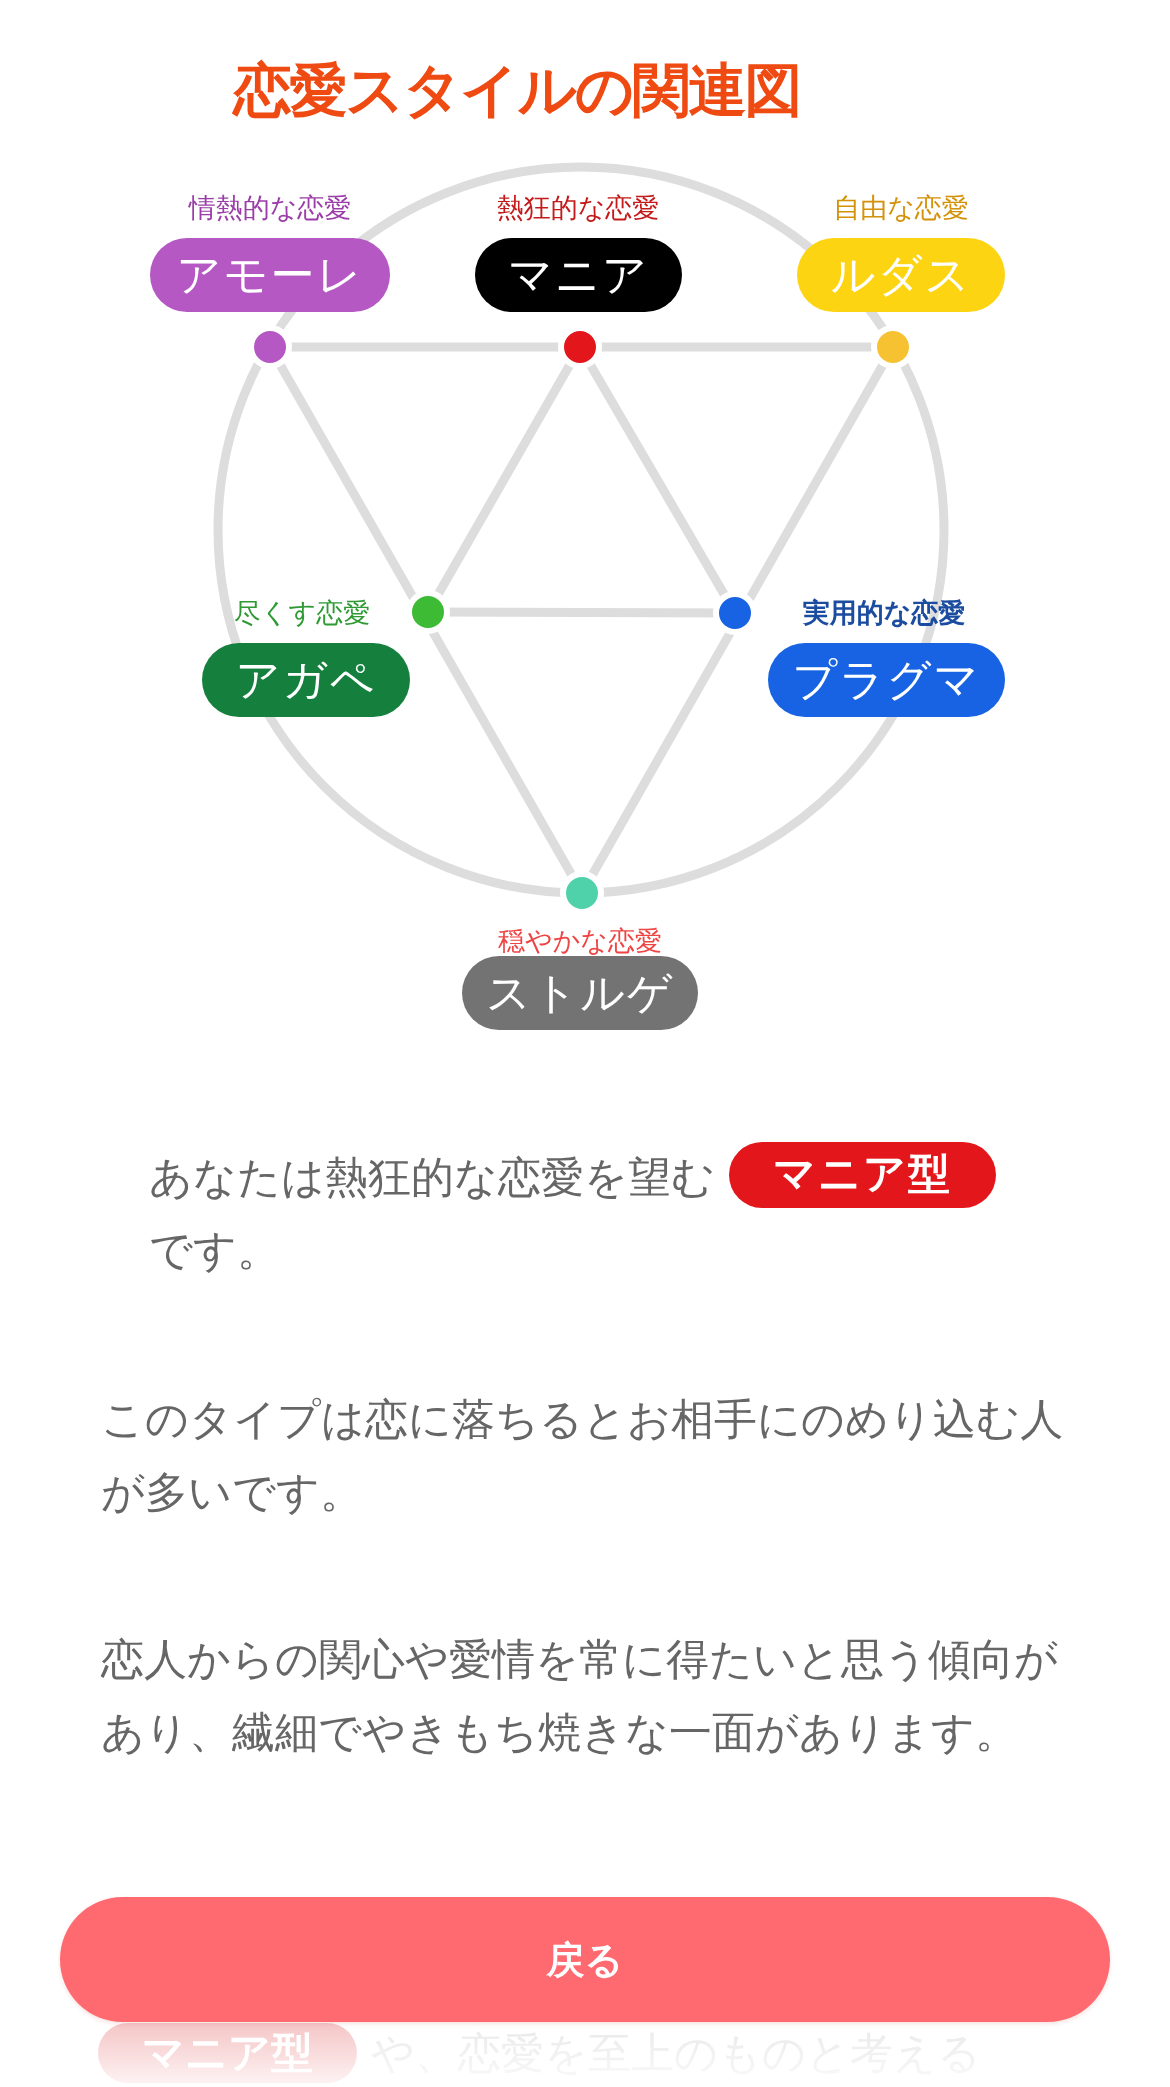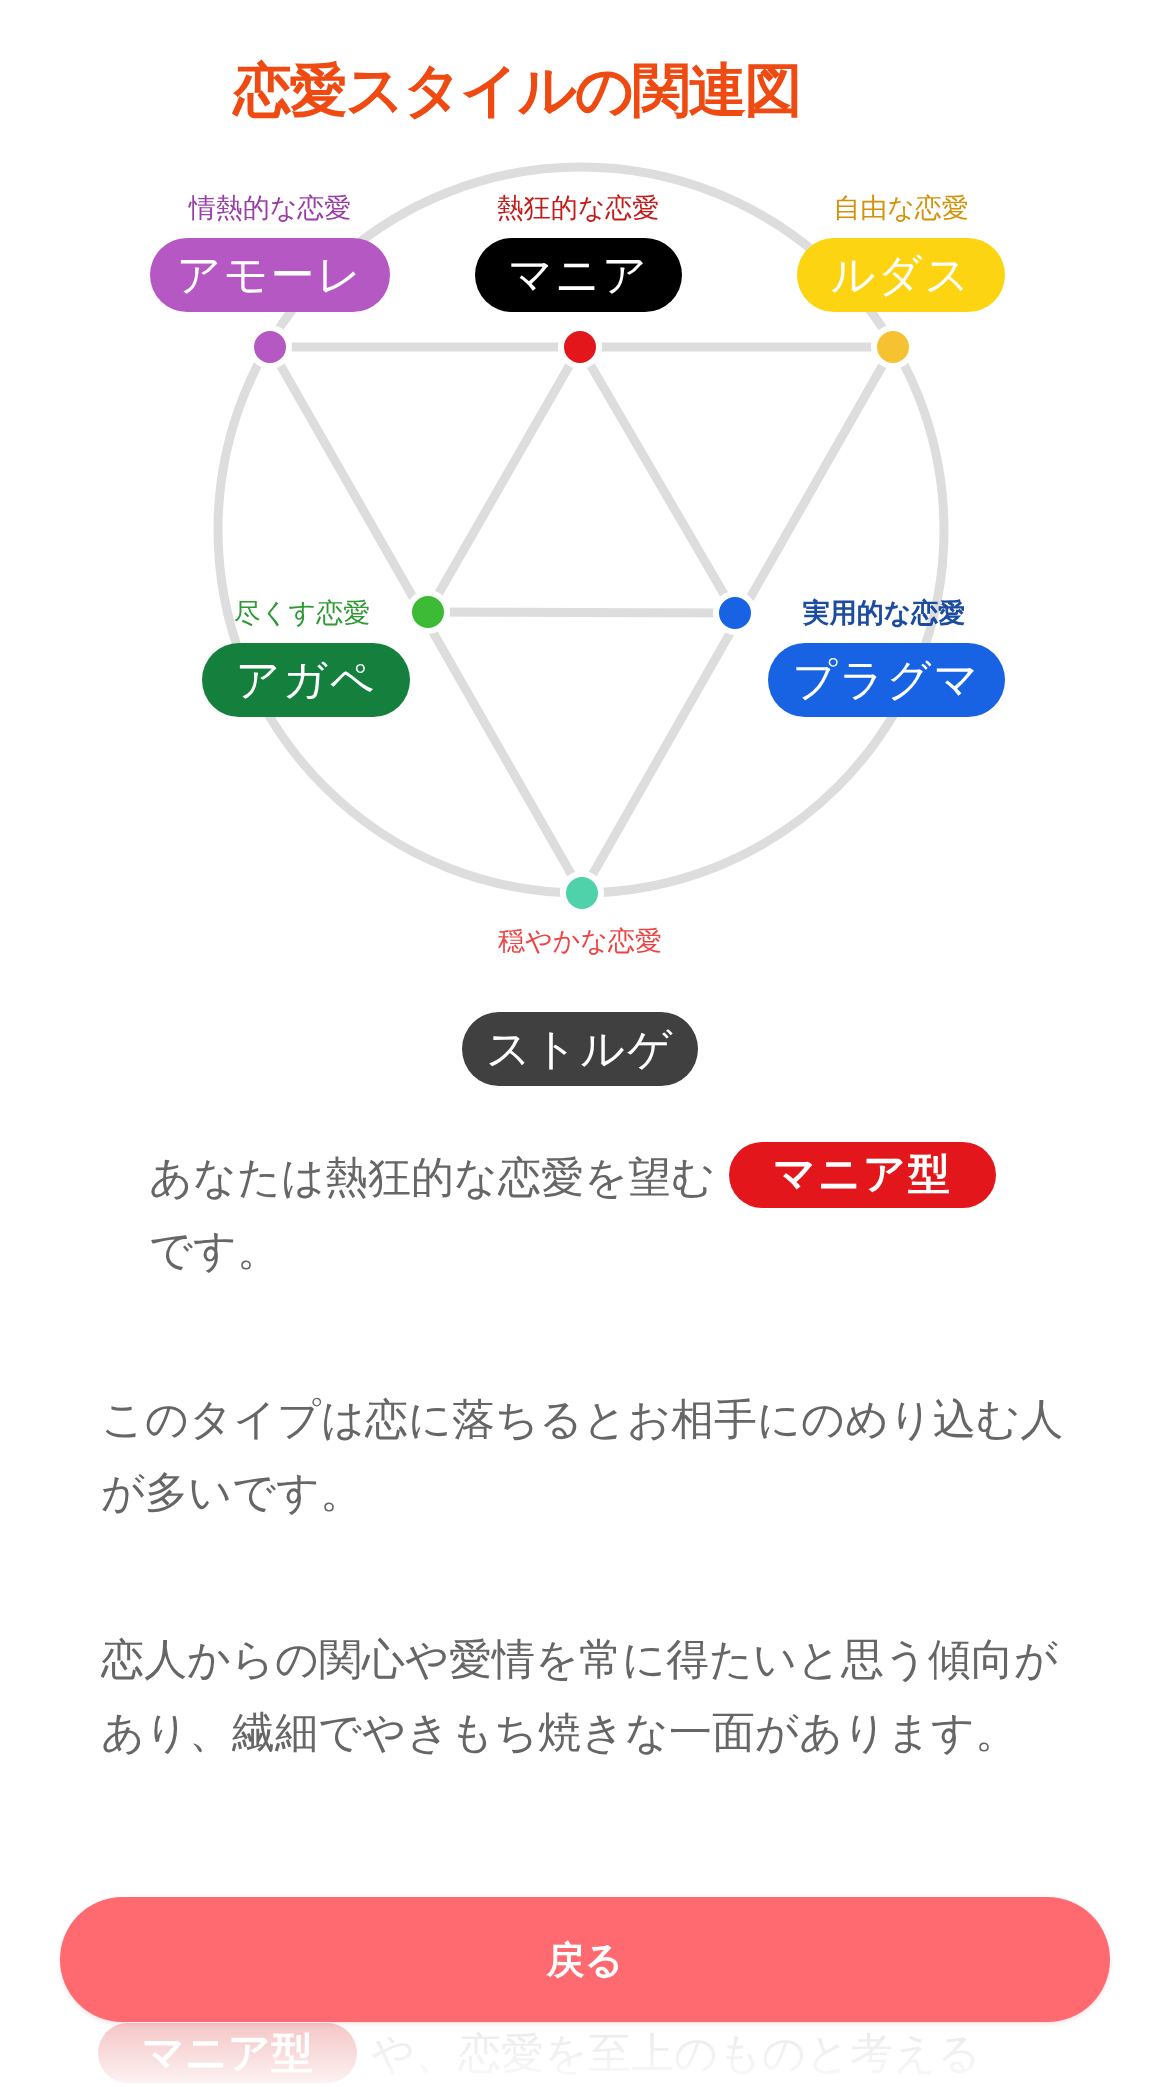--- a/index.html
+++ b/index.html
@@ -60,21 +60,21 @@
 <div class="label" style="left:901px; top:192px; color:#D4920A;">自由な恋愛</div>
 <div class="pill" style="left:797px; top:238px; width:208px; background:#FCD412;">ルダス</div>
 
 <div class="label" style="left:302px; top:597px; color:#2F9A34;">尽くす恋愛</div>
 <div class="pill" style="left:202px; top:643px; width:208px; background:#15803d;">アガペ</div>
 
 <div class="label" style="left:884px; top:597px; color:#1B4CA0;font-weight:bold;">実用的な恋愛</div>
 <div class="pill" style="left:768px; top:643px; width:237px; background:#1763E3;">プラグマ</div>
 
 <div class="label" style="left:580px; top:925px; color:#ef4444;">穏やかな恋愛</div>
-<div class="pill" style="left:462px; top:1012px; width:236px; background:#404040;">ストルゲ</div>
+<div class="pill" style="left:462px; top:956px; width:236px; background:#737373;">ストルゲ</div>
 
 <div class="para" style="top:1141px;margin-left:48px;">
   <span>あなたは熱狂的な恋愛を望む</span><span class="inline-badge">マニア型</span><br>
   <span>です。</span>
 </div>
 
 <div class="para" style="top:1383px;">このタイプは恋に落ちるとお相手にのめり込む人が多いです。</div>
 
 <div class="para" style="top:1623px;">恋人からの関心や愛情を常に得たいと思う傾向があり、繊細でやきもち焼きな一面があります。</div>
 

